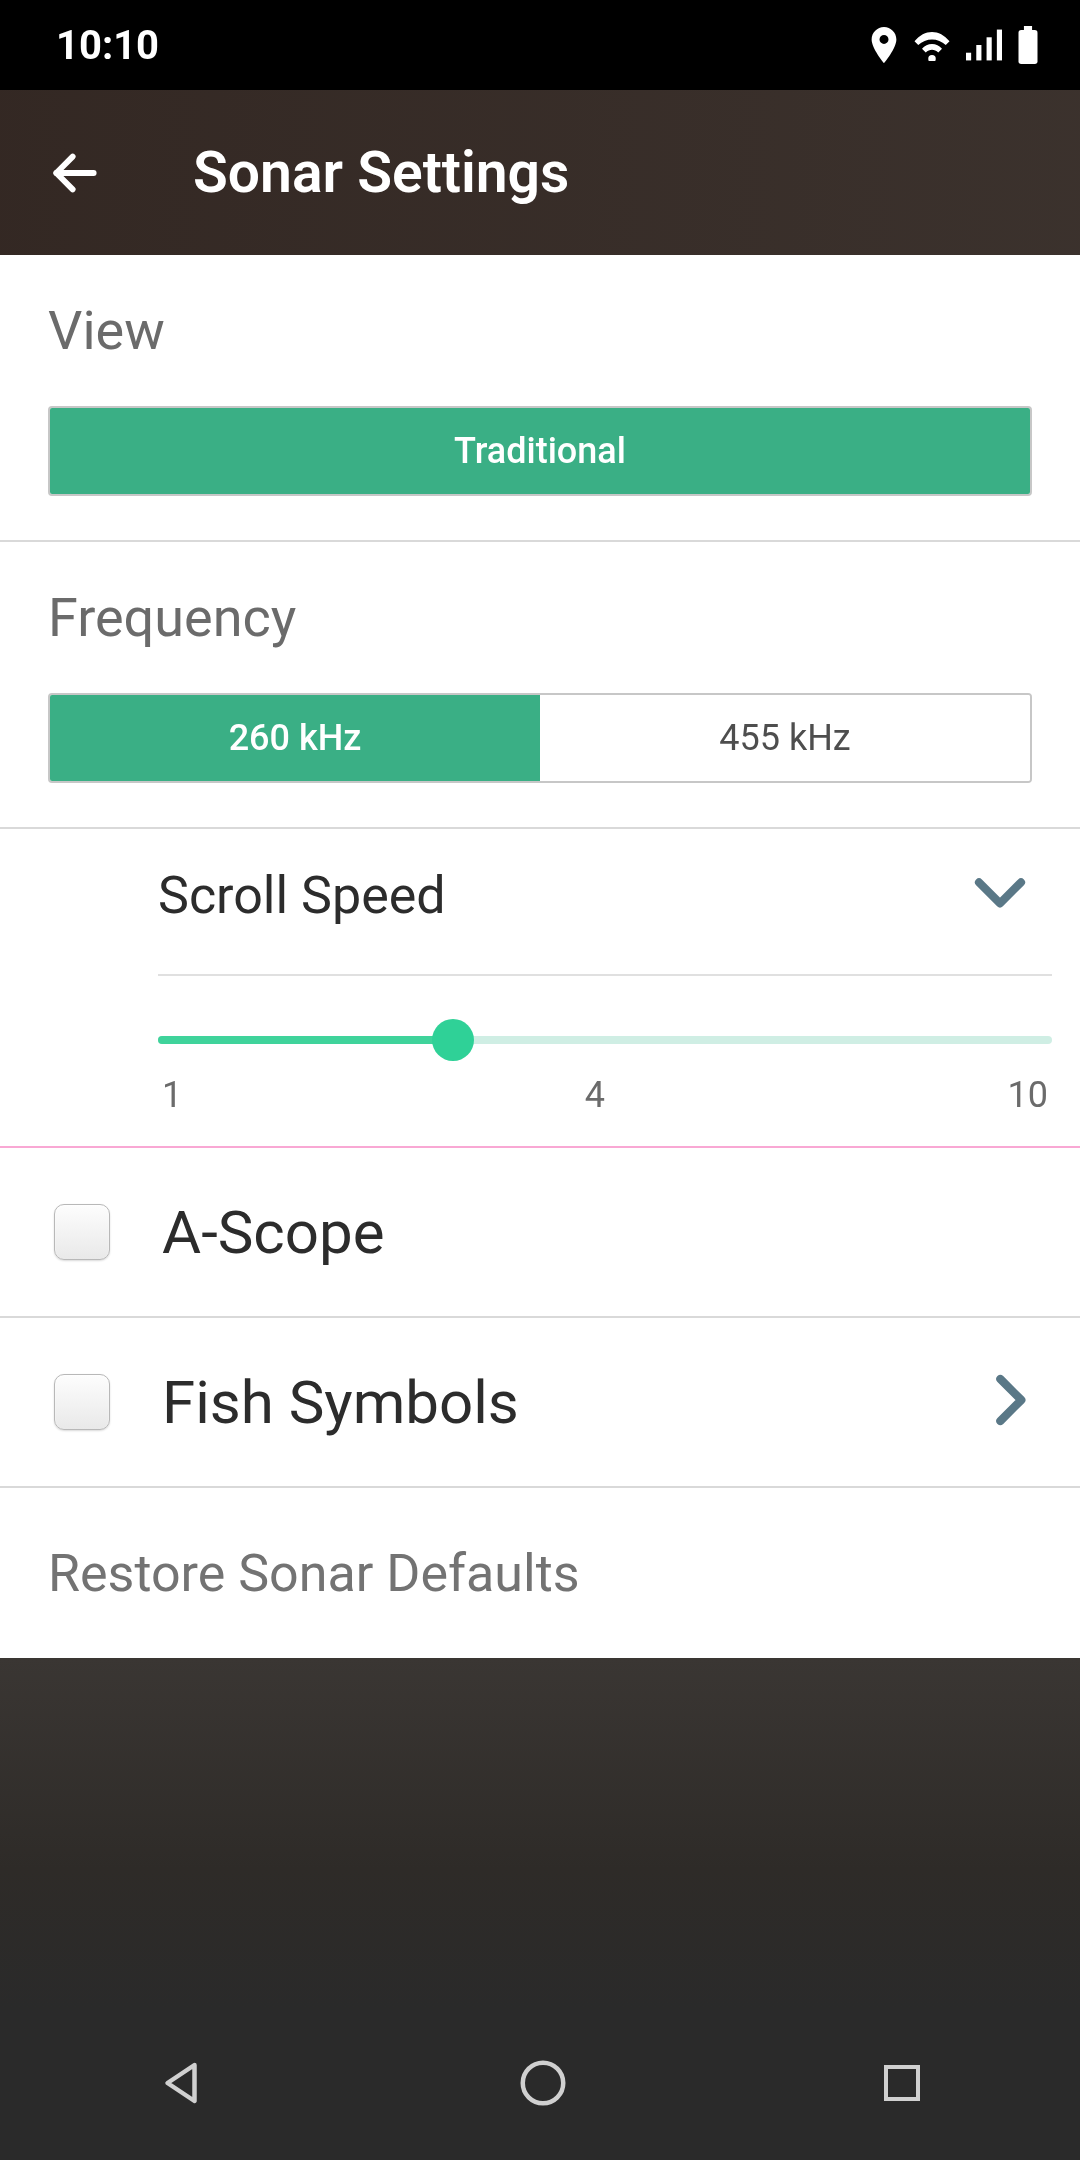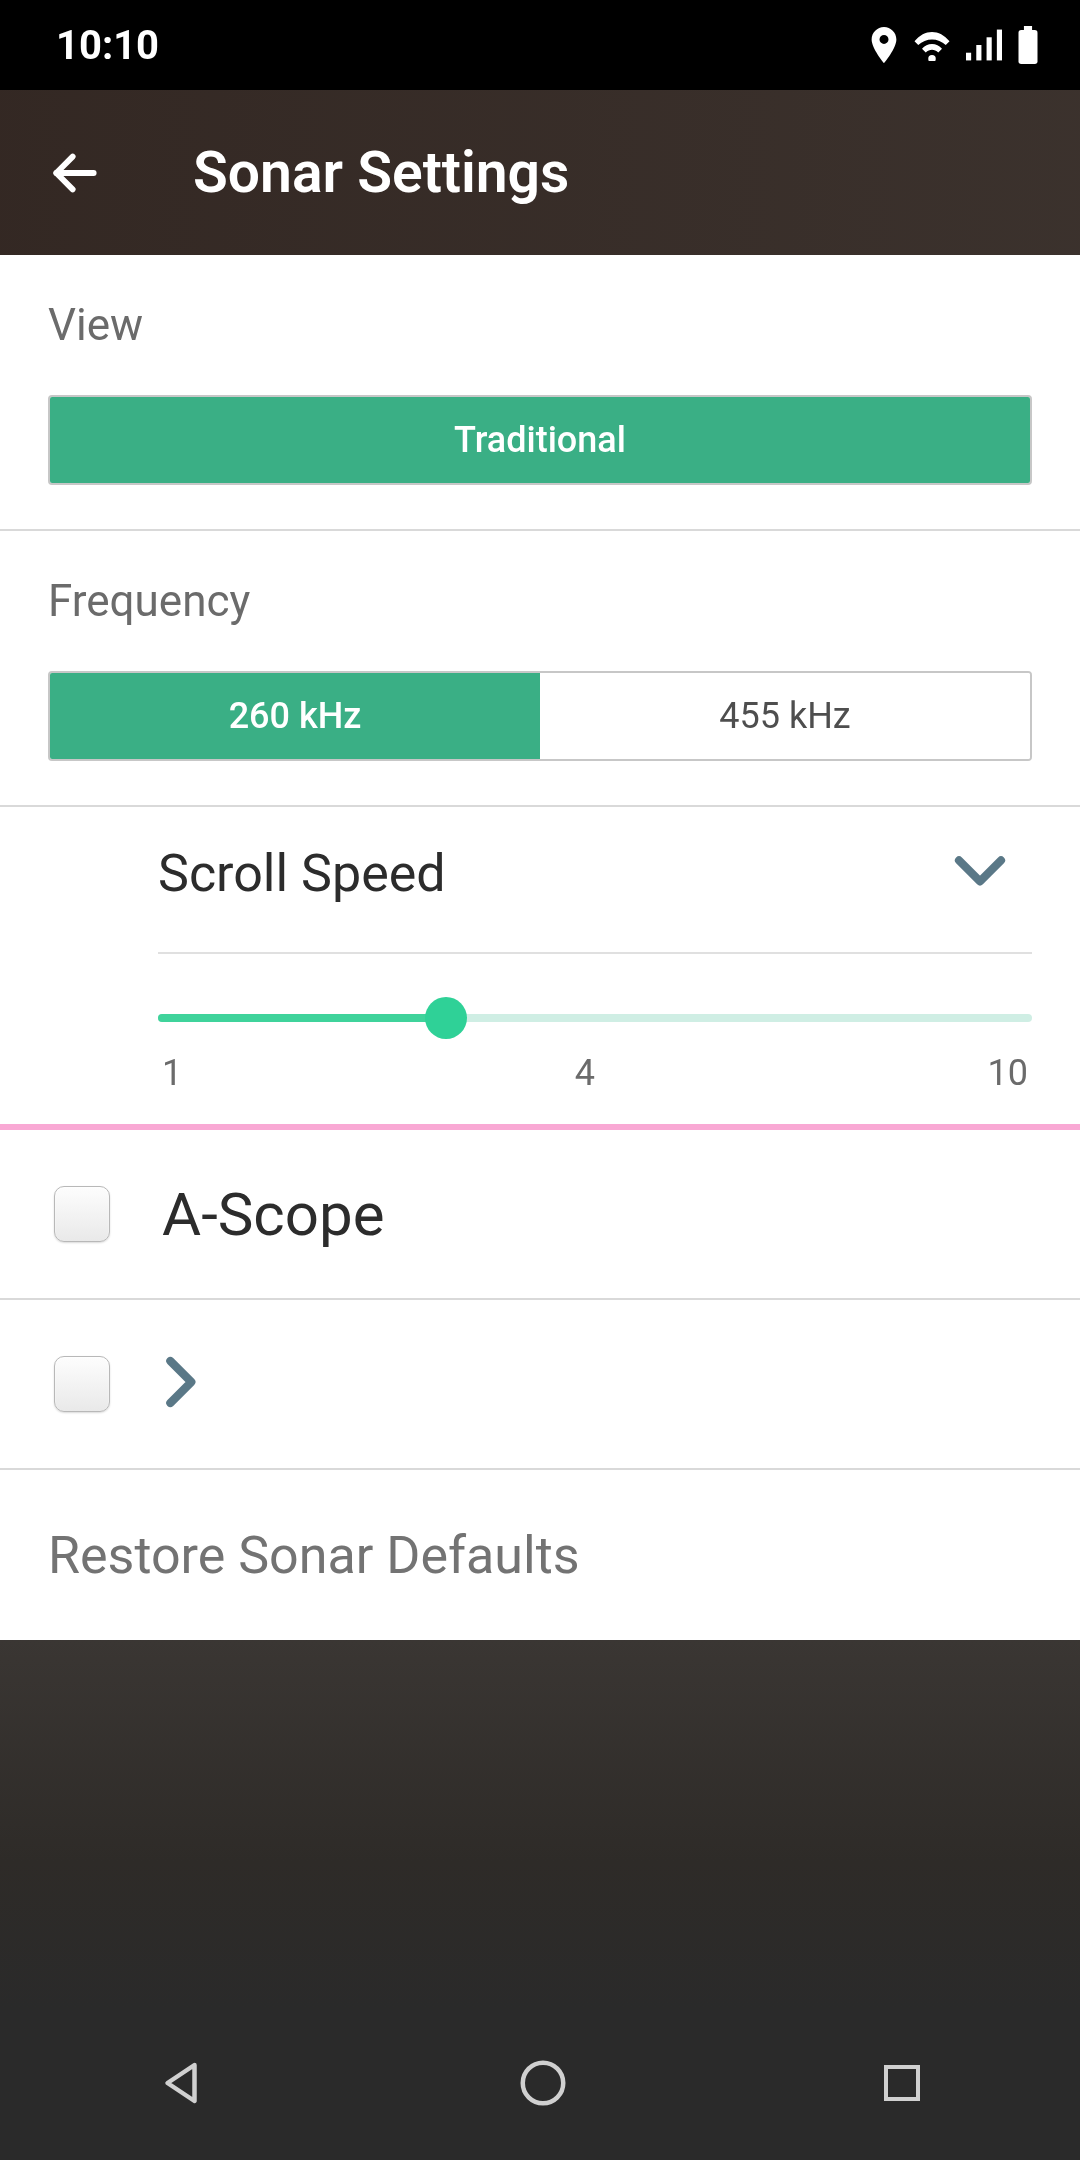--- a/index.html
+++ b/index.html
@@ -55,21 +55,21 @@
     background: #fff;
     flex: 0 0 auto;
   }
   .section {
     padding: 44px 48px 44px 48px;
     border-bottom: 2px solid #d9d9d9;
   }
   .section.no-divider { border-bottom: none; }
   .section-label {
     color: #6b6b6b;
-    font-size: 44px;
+    font-size: 54px;
     font-weight: 400;
     margin-bottom: 44px;
   }
   .seg-group {
     display:flex;
     width: 100%;
     border: 2px solid #c7c7c7;
     border-radius: 4px;
     overflow:hidden;
     height: 90px;
@@ -84,22 +84,22 @@
     background:#fff;
   }
   .seg.selected {
     background:#3aaf85;
     color:#fff;
     font-weight:500;
   }
   
   .scroll-section {
     border-top: 2px solid #d9d9d9;
-    padding: 36px 48px 30px 48px;
-    border-bottom: 6px solid #f9a8d4;
+    padding: 36px 28px 30px 48px;
+    border-bottom: 2px solid #f9a8d4;
   }
   .scroll-header {
     display:flex; align-items:center; justify-content:space-between;
     padding-left: 110px;
     padding-right: 24px;
     margin-bottom: 48px;
   }
   .scroll-title { font-size:52px; color:#2c2c2c; }
   .chev { color:#5a7887; }
   .slider-wrap {
@@ -252,20 +252,21 @@
       </div>
     </div>
 
     <div class="row">
       <div class="checkbox"></div>
       <div class="row-label">A-Scope</div>
     </div>
 
     <div class="row">
       <div class="checkbox"></div>
+      <div class="row-label">Fish Symbols</div>
       <span class="row-chev">
         <svg width="40" height="56" viewBox="0 0 16 24" fill="none" stroke="#5a7887" stroke-width="3.5" stroke-linecap="round" stroke-linejoin="round">
             <polyline points="3 3 12 12 3 21"></polyline>
           </svg>
       </span>
     </div>
 
     <div class="restore-row">
       <div class="restore-label">Restore Sonar Defaults</div>
     </div>

